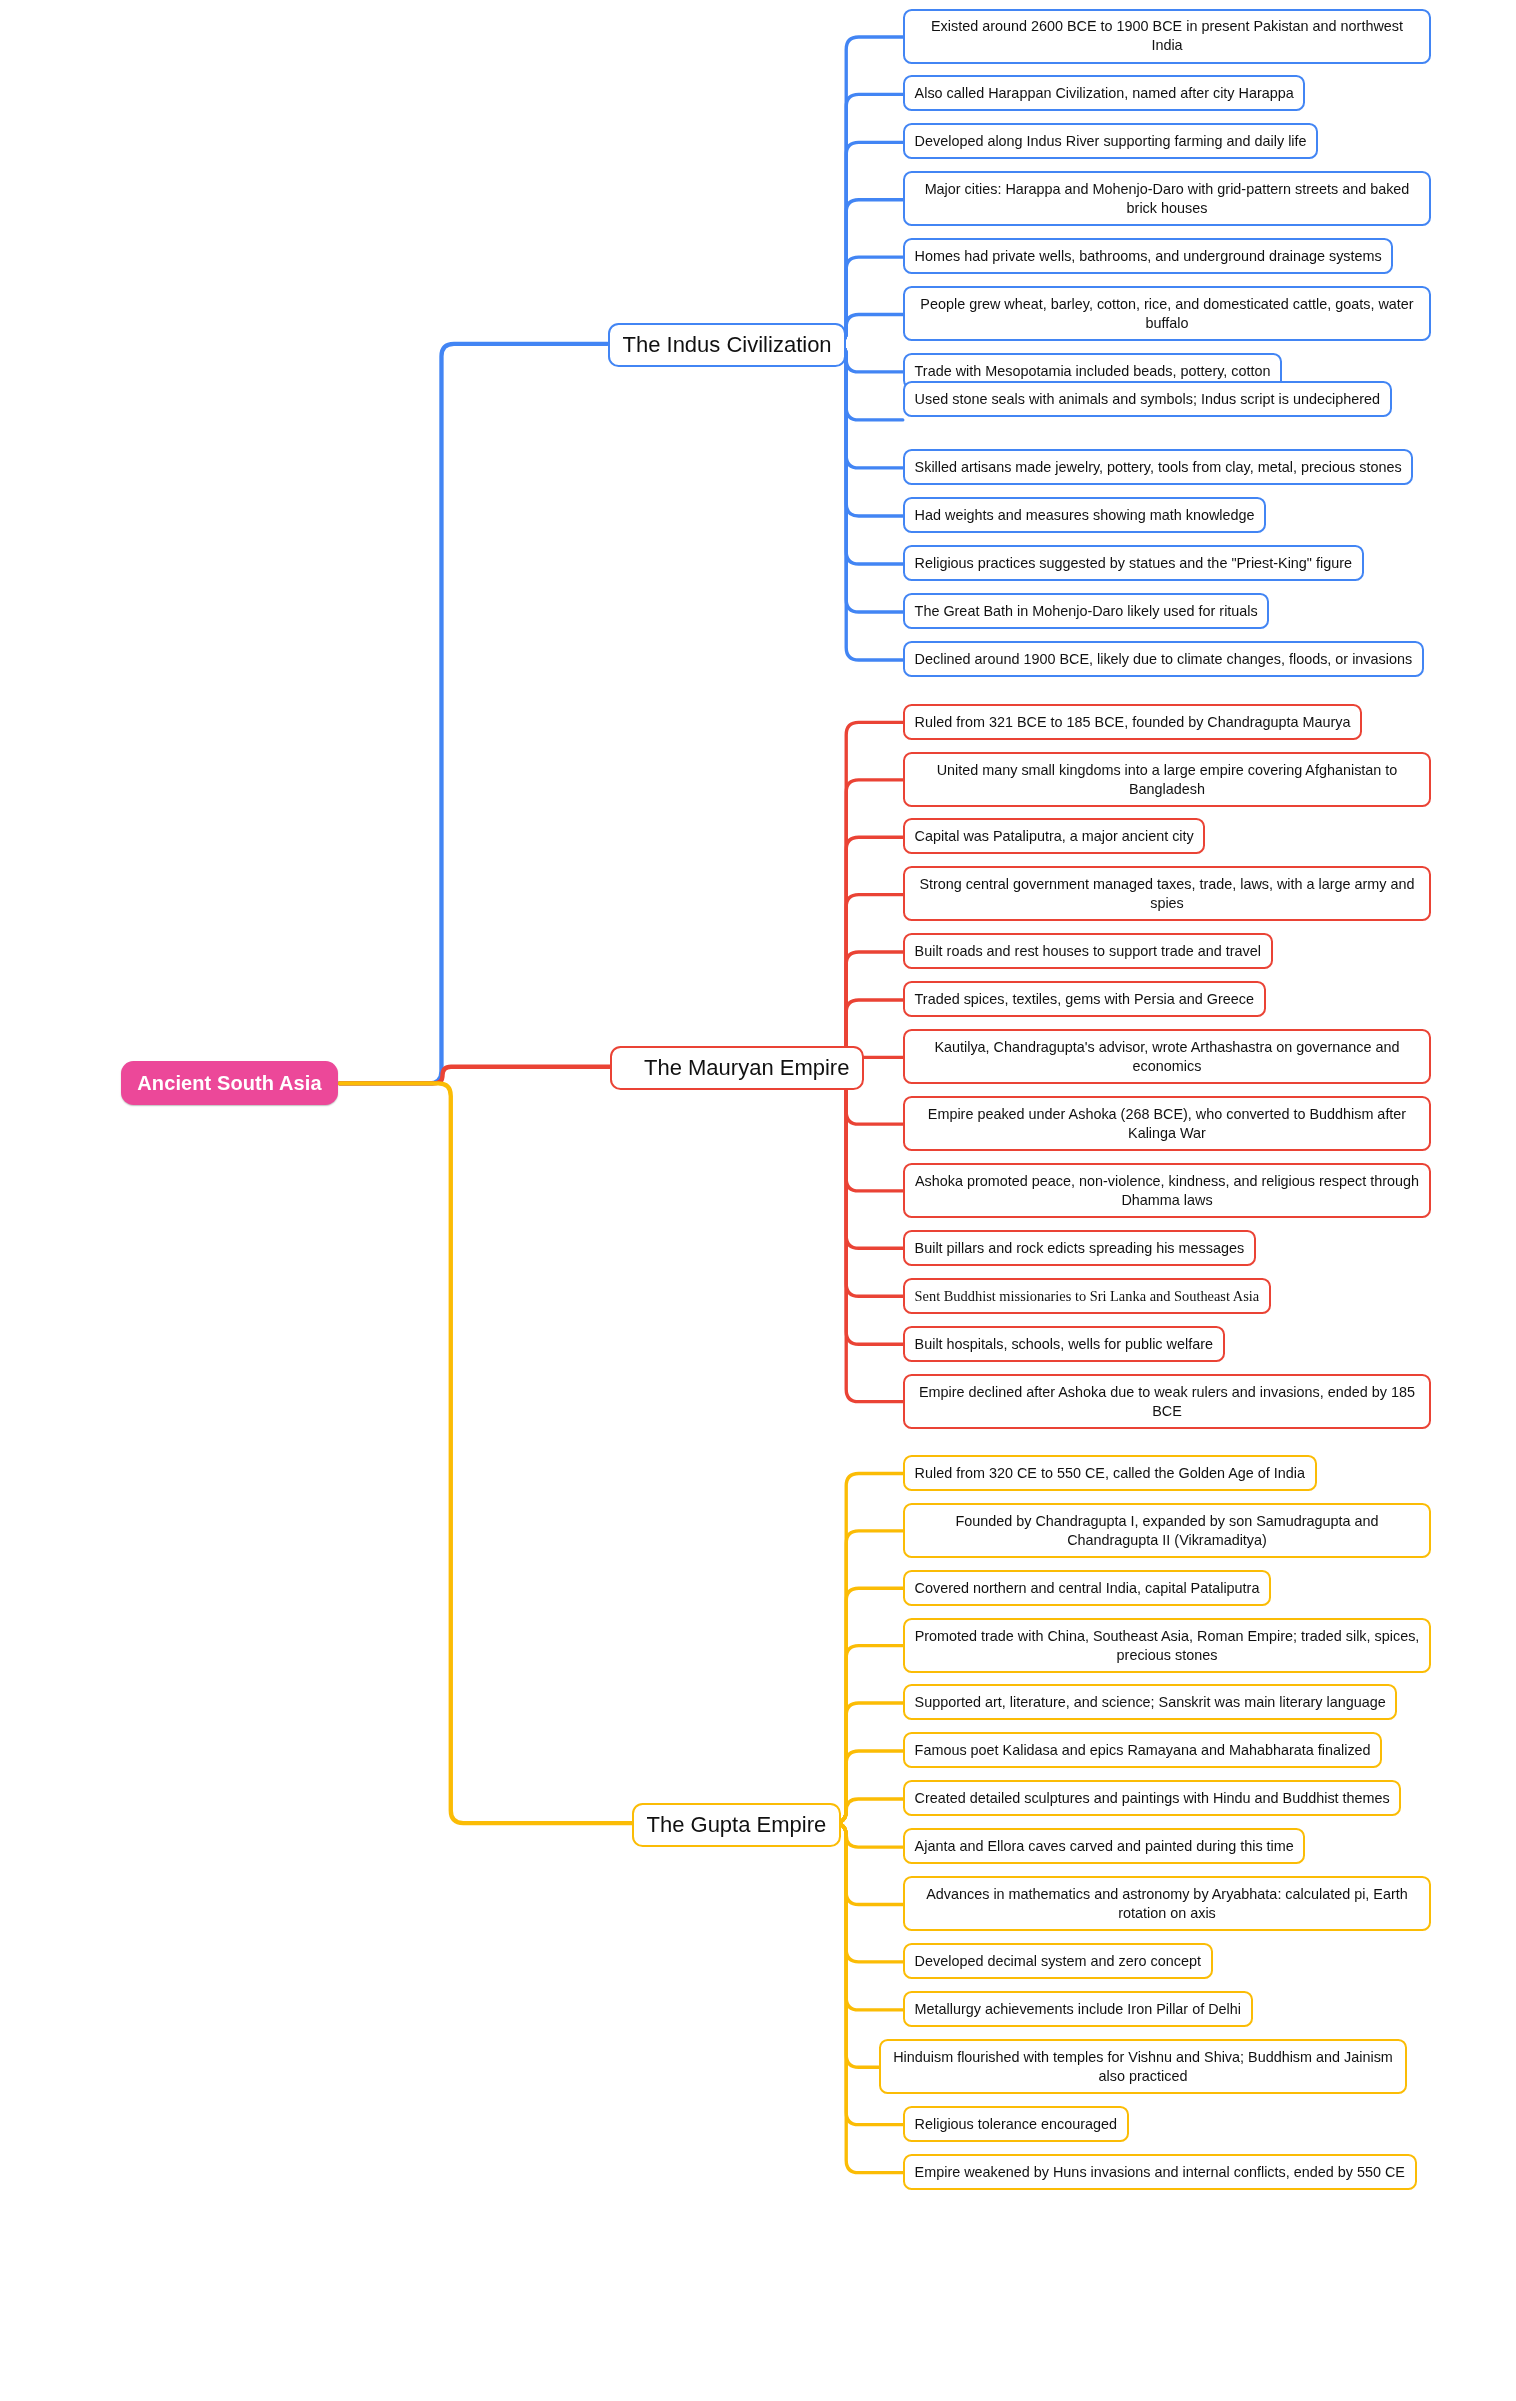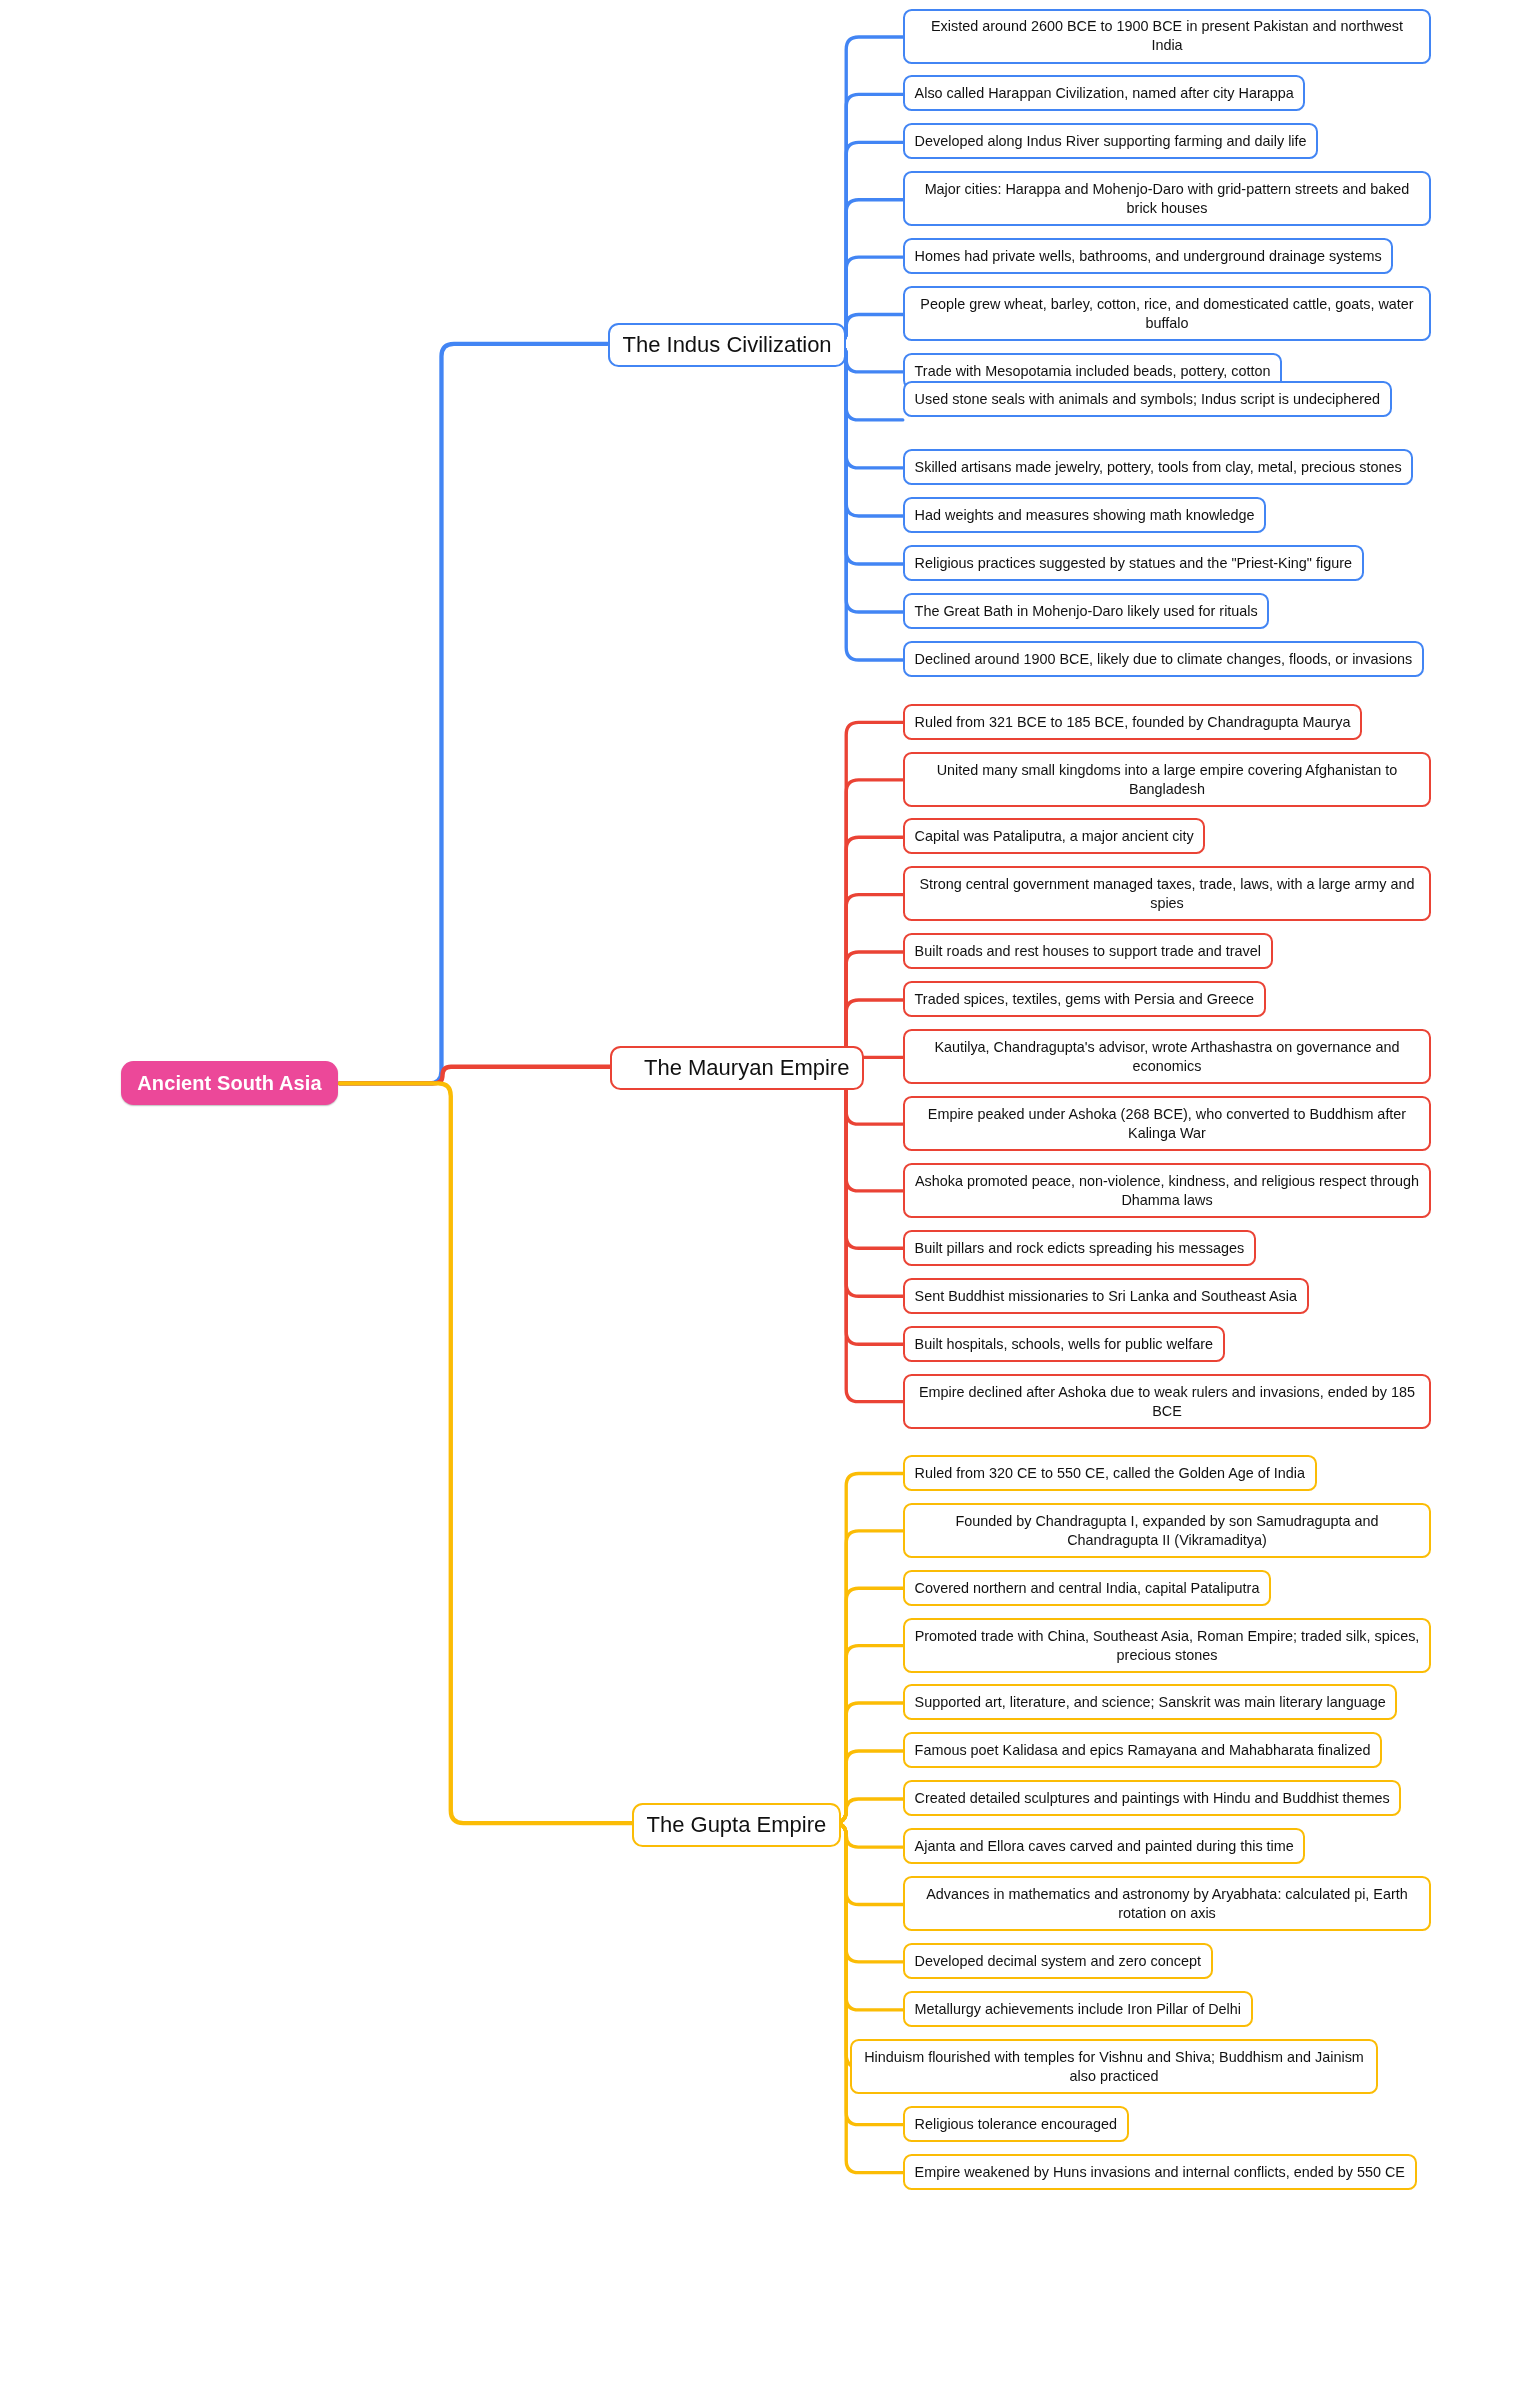--- a/index.html
+++ b/index.html
@@ -172,21 +172,21 @@
       </div>
       <div class="leaf-node leaf-red" style="max-width: 528px; left: 903px; top: 1096px;">
         <span>Empire peaked under Ashoka (268 BCE), who converted to Buddhism after Kalinga War</span>
       </div>
       <div class="leaf-node leaf-red" style="max-width: 528px; left: 903px; top: 1163px;">
         <span>Ashoka promoted peace, non-violence, kindness, and religious respect through Dhamma laws</span>
       </div>
       <div class="leaf-node leaf-red" style="max-width: 528px; left: 903px; top: 1230px;">
         <span>Built pillars and rock edicts spreading his messages</span>
       </div>
-      <div class="leaf-node leaf-red" style="max-width: 528px; left: 903px; top: 1278px;">
+      <div class="leaf-node leaf-red" style="max-width: 528px; left: 903px; top: 1278px; font-family: Liberation Serif, serif;">
         <span>Sent Buddhist missionaries to Sri Lanka and Southeast Asia</span>
       </div>
       <div class="leaf-node leaf-red" style="max-width: 528px; left: 903px; top: 1326px;">
         <span>Built hospitals, schools, wells for public welfare</span>
       </div>
       <div class="leaf-node leaf-red" style="max-width: 528px; left: 903px; top: 1374px;">
         <span>Empire declined after Ashoka due to weak rulers and invasions, ended by 185 BCE</span>
       </div>
       <div class="leaf-node leaf-gold" style="max-width: 528px; left: 903px; top: 1455px;">
         <span>Ruled from 320 CE to 550 CE, called the Golden Age of India</span>
@@ -214,21 +214,21 @@
       </div>
       <div class="leaf-node leaf-gold" style="max-width: 528px; left: 903px; top: 1876px;">
         <span>Advances in mathematics and astronomy by Aryabhata: calculated pi, Earth rotation on axis</span>
       </div>
       <div class="leaf-node leaf-gold" style="max-width: 528px; left: 903px; top: 1943px;">
         <span>Developed decimal system and zero concept</span>
       </div>
       <div class="leaf-node leaf-gold" style="max-width: 528px; left: 903px; top: 1991px;">
         <span>Metallurgy achievements include Iron Pillar of Delhi</span>
       </div>
-      <div class="leaf-node leaf-gold" style="max-width: 528px; left: 850px; top: 2039px;">
+      <div class="leaf-node leaf-gold" style="max-width: 528px; left: 879px; top: 2039px;">
         <span>Hinduism flourished with temples for Vishnu and Shiva; Buddhism and Jainism also practiced</span>
       </div>
       <div class="leaf-node leaf-gold" style="max-width: 528px; left: 903px; top: 2106px;">
         <span>Religious tolerance encouraged</span>
       </div>
       <div class="leaf-node leaf-gold" style="max-width: 528px; left: 903px; top: 2154px;">
         <span>Empire weakened by Huns invasions and internal conflicts, ended by 550 CE</span>
       </div>
       <div class="branch-node branch-blue" style="left: 608px; top: 323px;"><span>The Indus Civilization</span></div>
       <div class="branch-node branch-red" style="left: 610px; top: 1046px;"><span>The Mauryan Empire</span></div>

